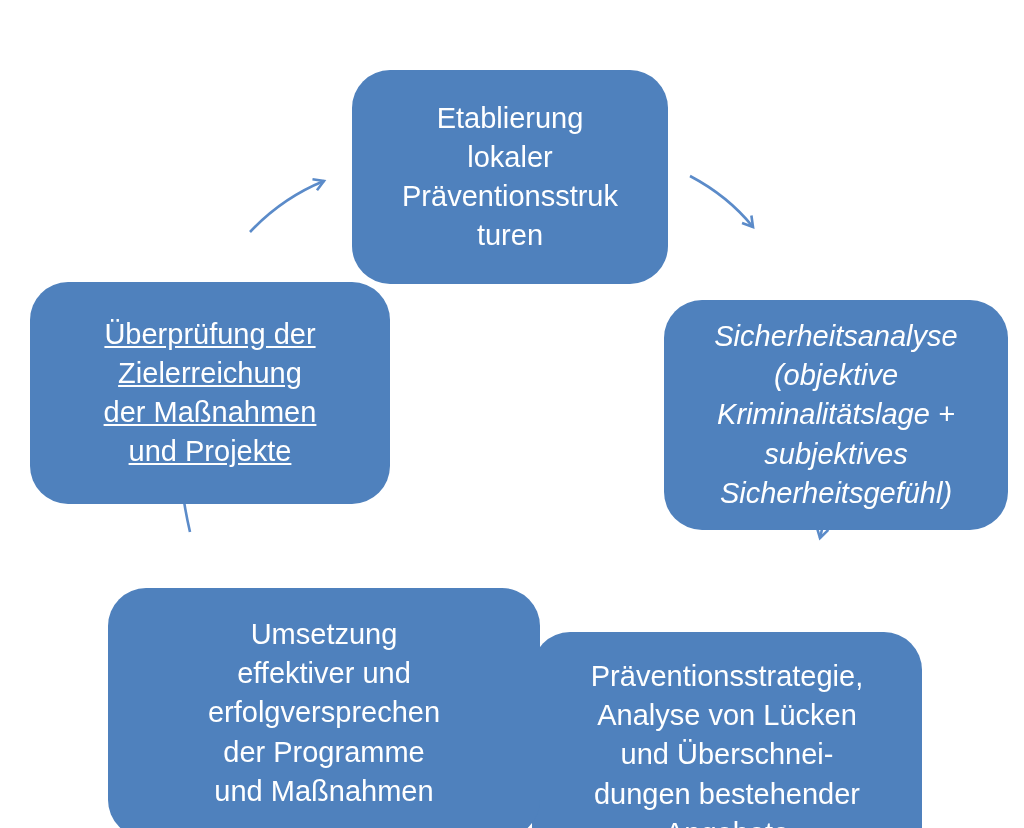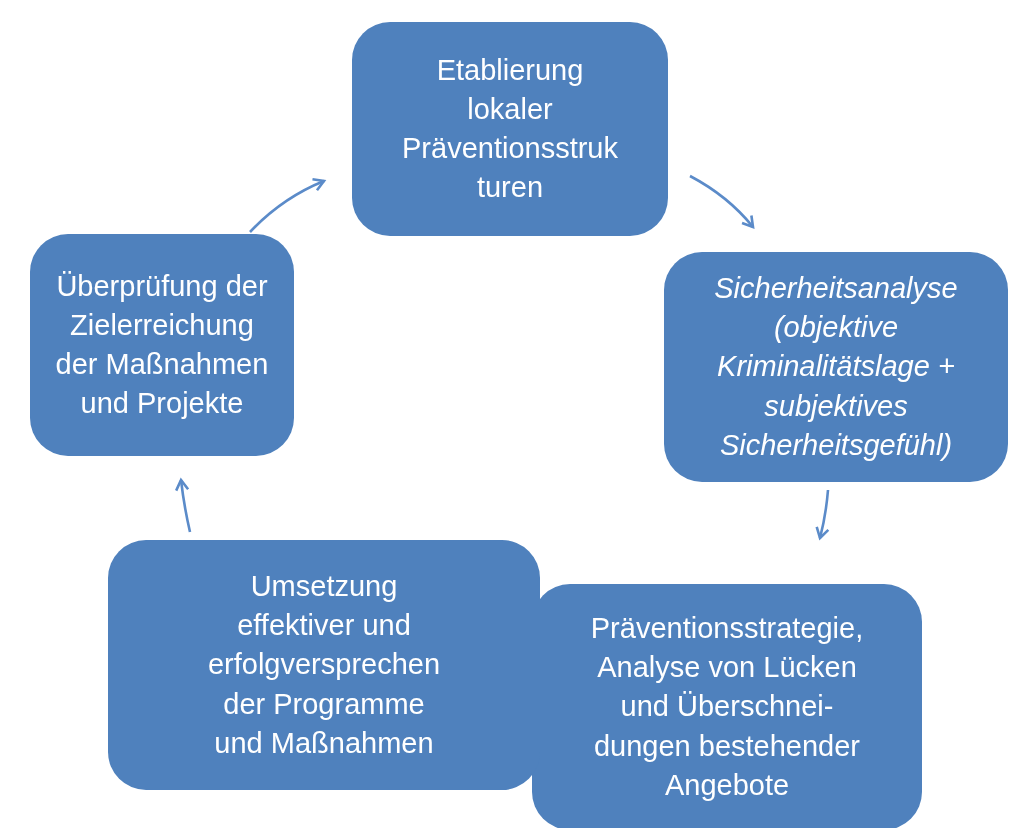--- a/index.html
+++ b/index.html
@@ -19,32 +19,33 @@
     position: absolute;
     background: var(--box-color, #4F81BD);
     color: var(--text-color, #ffffff);
     border-radius: 38px;
     display: flex;
     align-items: center;
     justify-content: center;
     text-align: center;
     box-sizing: border-box;
     padding: 10px 14px;
+    margin-top: 48px;
   }
   .node-label {
     white-space: pre-line;
     font-size: 29px;
     line-height: 1.35;
     font-weight: 400;
   }
   #node-etablierung      { left: 352px; top: 22px;  width: 316px; height: 214px; }
   #node-sicherheitsanalyse { left: 664px; top: 252px; width: 344px; height: 230px; font-style: italic; }
   #node-praeventionsstrategie { left: 532px; top: 584px; width: 390px; height: 246px; }
   #node-umsetzung        { left: 108px; top: 540px; width: 432px; height: 250px; }
-  #node-ueberpruefung    { left: 30px;  top: 234px; width: 264px; height: 222px; }
+  #node-ueberpruefung    { left: 30px;  top: 234px; width: 360px; height: 222px; text-decoration: underline; }
 
   .arrow-layer {
     position: absolute;
     left: 0;
     top: 0;
     width: 1024px;
     height: 828px;
     pointer-events: none;
   }
   .arrow {

